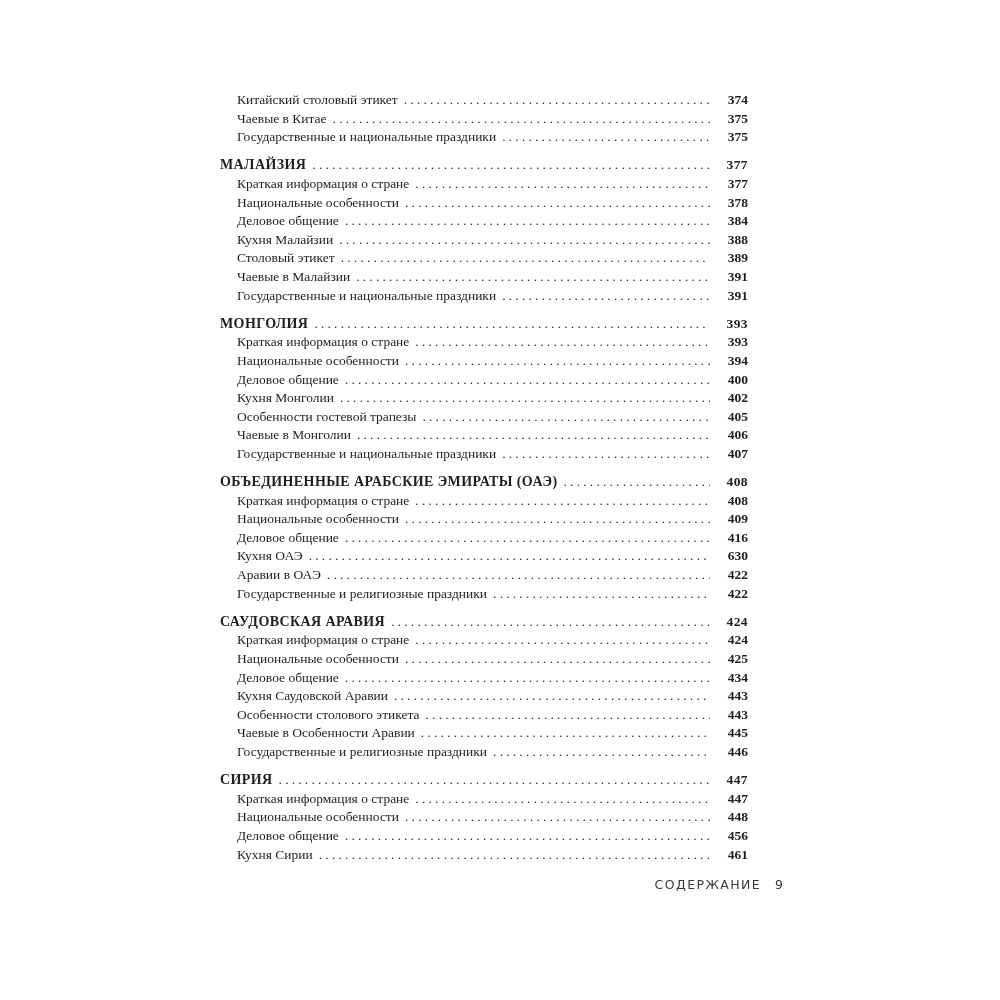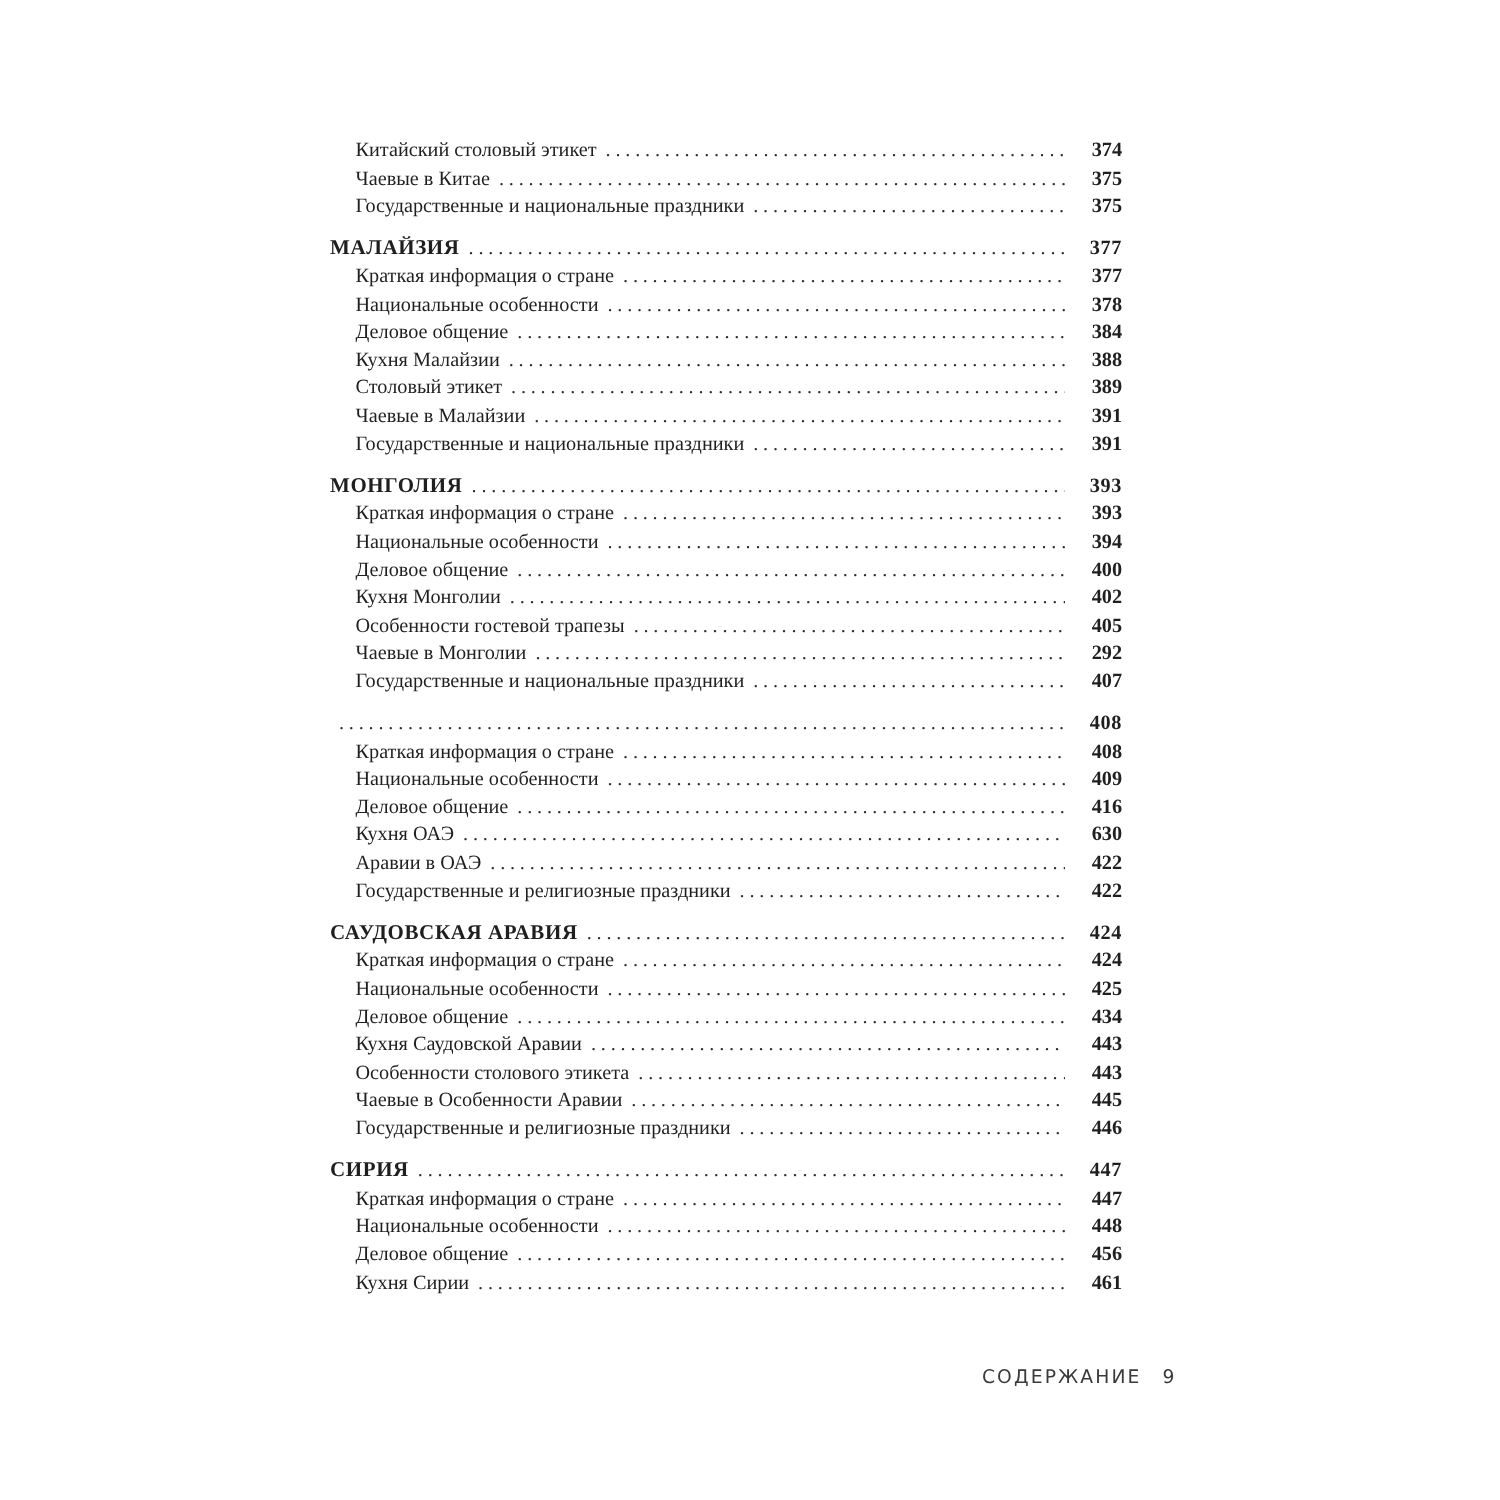--- a/index.html
+++ b/index.html
@@ -61,21 +61,21 @@
   .pagenum {
     flex: none;
     min-width: 30px;
     text-align: right;
     margin-left: 6px;
     font-size: 13.5px;
     font-weight: bold;
   }
   .footer {
     position: absolute;
-    top: 910px;
+    top: 877px;
     right: 217px;
     font-family: "DejaVu Sans", sans-serif;
     font-size: 12.5px;
     letter-spacing: 1.4px;
     color: #3a3a3a;
     white-space: nowrap;
   }
   .footer .footer-page {
     margin-left: 14px;
     letter-spacing: 0;
@@ -169,28 +169,29 @@
     <span class="pagenum">402</span>
   </div>
         <div class="toc-row sub">
     <span class="title">Особенности гостевой трапезы</span>
     <span class="dots">..................................................................................................................................</span>
     <span class="pagenum">405</span>
   </div>
         <div class="toc-row sub">
     <span class="title">Чаевые в Монголии</span>
     <span class="dots">..................................................................................................................................</span>
-    <span class="pagenum">292</span>
+    <span class="pagenum">406</span>
   </div>
         <div class="toc-row sub">
     <span class="title">Государственные и национальные праздники</span>
     <span class="dots">..................................................................................................................................</span>
     <span class="pagenum">407</span>
   </div>
         <div class="toc-row section-row">
+    <span class="title">ОБЪЕДИНЕННЫЕ АРАБСКИЕ ЭМИРАТЫ (ОАЭ)</span>
     <span class="dots">..................................................................................................................................</span>
     <span class="pagenum">408</span>
   </div>
         <div class="toc-row sub">
     <span class="title">Краткая информация о стране</span>
     <span class="dots">..................................................................................................................................</span>
     <span class="pagenum">408</span>
   </div>
         <div class="toc-row sub">
     <span class="title">Национальные особенности</span>

